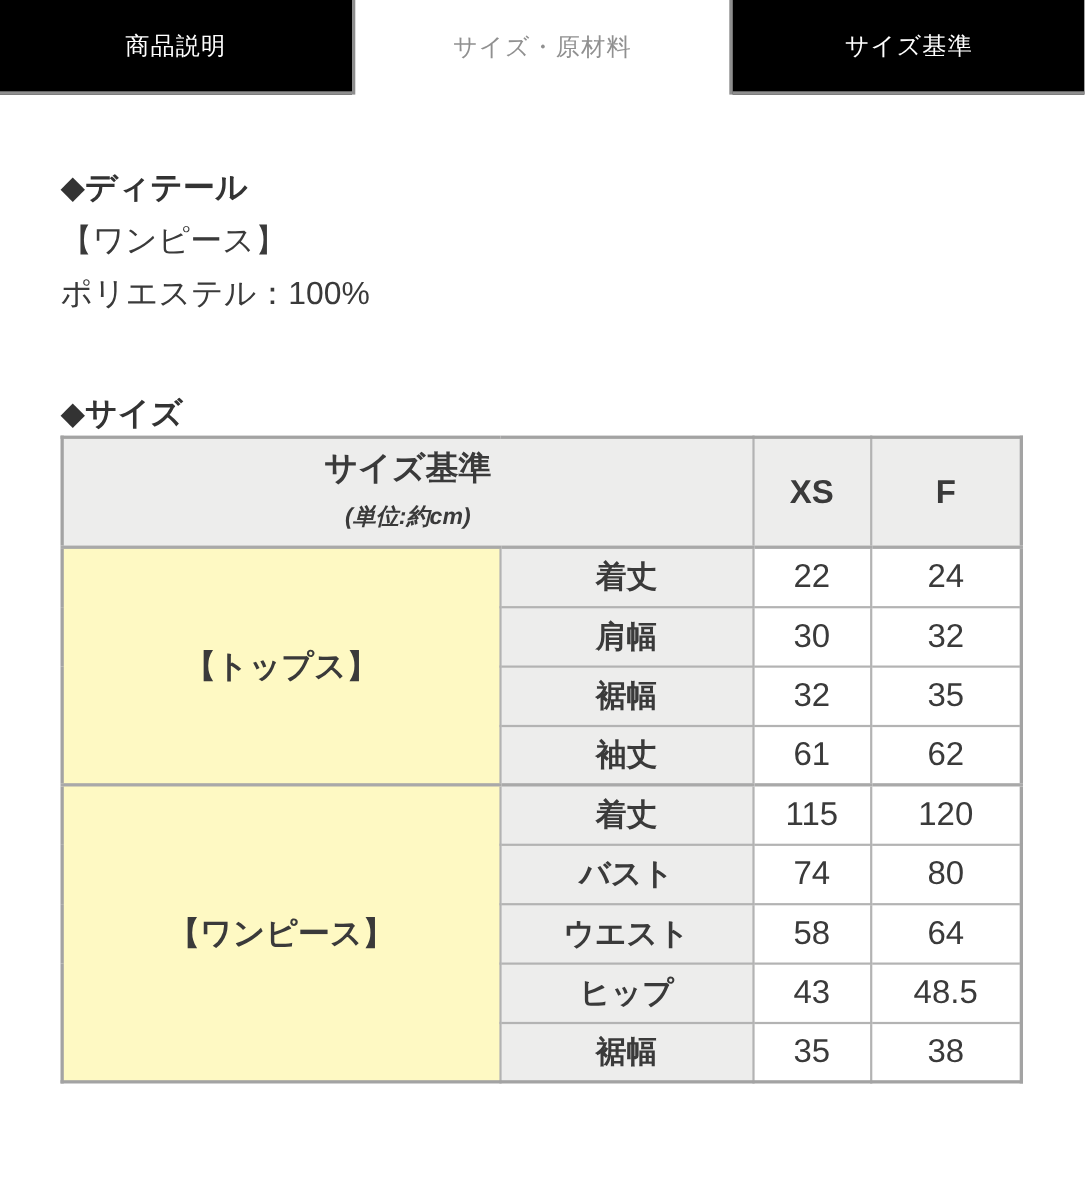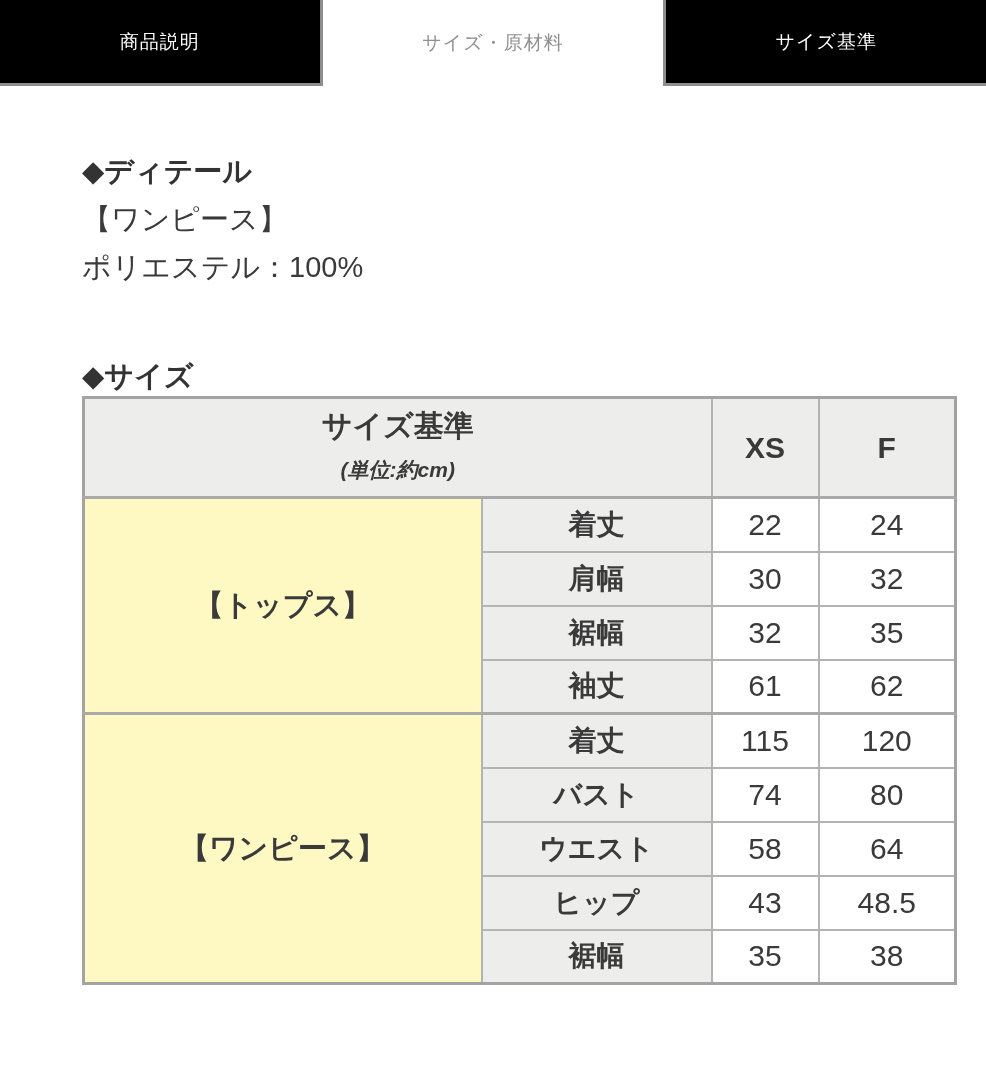--- a/index.html
+++ b/index.html
@@ -15,21 +15,21 @@
   .tabbar {
     display: flex;
     width: 986px;
     height: 86px;
     background: #ffffff;
   }
   .tab {
     display: flex;
     align-items: center;
     justify-content: center;
-    font-size: 19px;
+    font-size: 22px;
     letter-spacing: 1px;
     cursor: pointer;
   }
   .tab.inactive {
     background: #000000;
     color: #ffffff;
     border-bottom: 3px solid #8e8e8e;
   }
   .tab.active {
     background: #ffffff;
@@ -37,21 +37,21 @@
     border-left: 3px solid #8e8e8e;
     border-right: 3px solid #8e8e8e;
     border-bottom: none;
   }
   .tab:nth-child(1) { width: 330px; }
   .tab:nth-child(2) { width: 358px; }
   .tab:nth-child(3) { width: 330px; }
 
   
   .content {
-    padding: 0 82px;
+    padding: 0 55px;
   }
   .details-heading {
     margin-top: 61px;
     font-size: 29px;
     font-weight: 700;
     line-height: 48px;
     color: #333333;
   }
   .detail-line {
     font-size: 29px;

